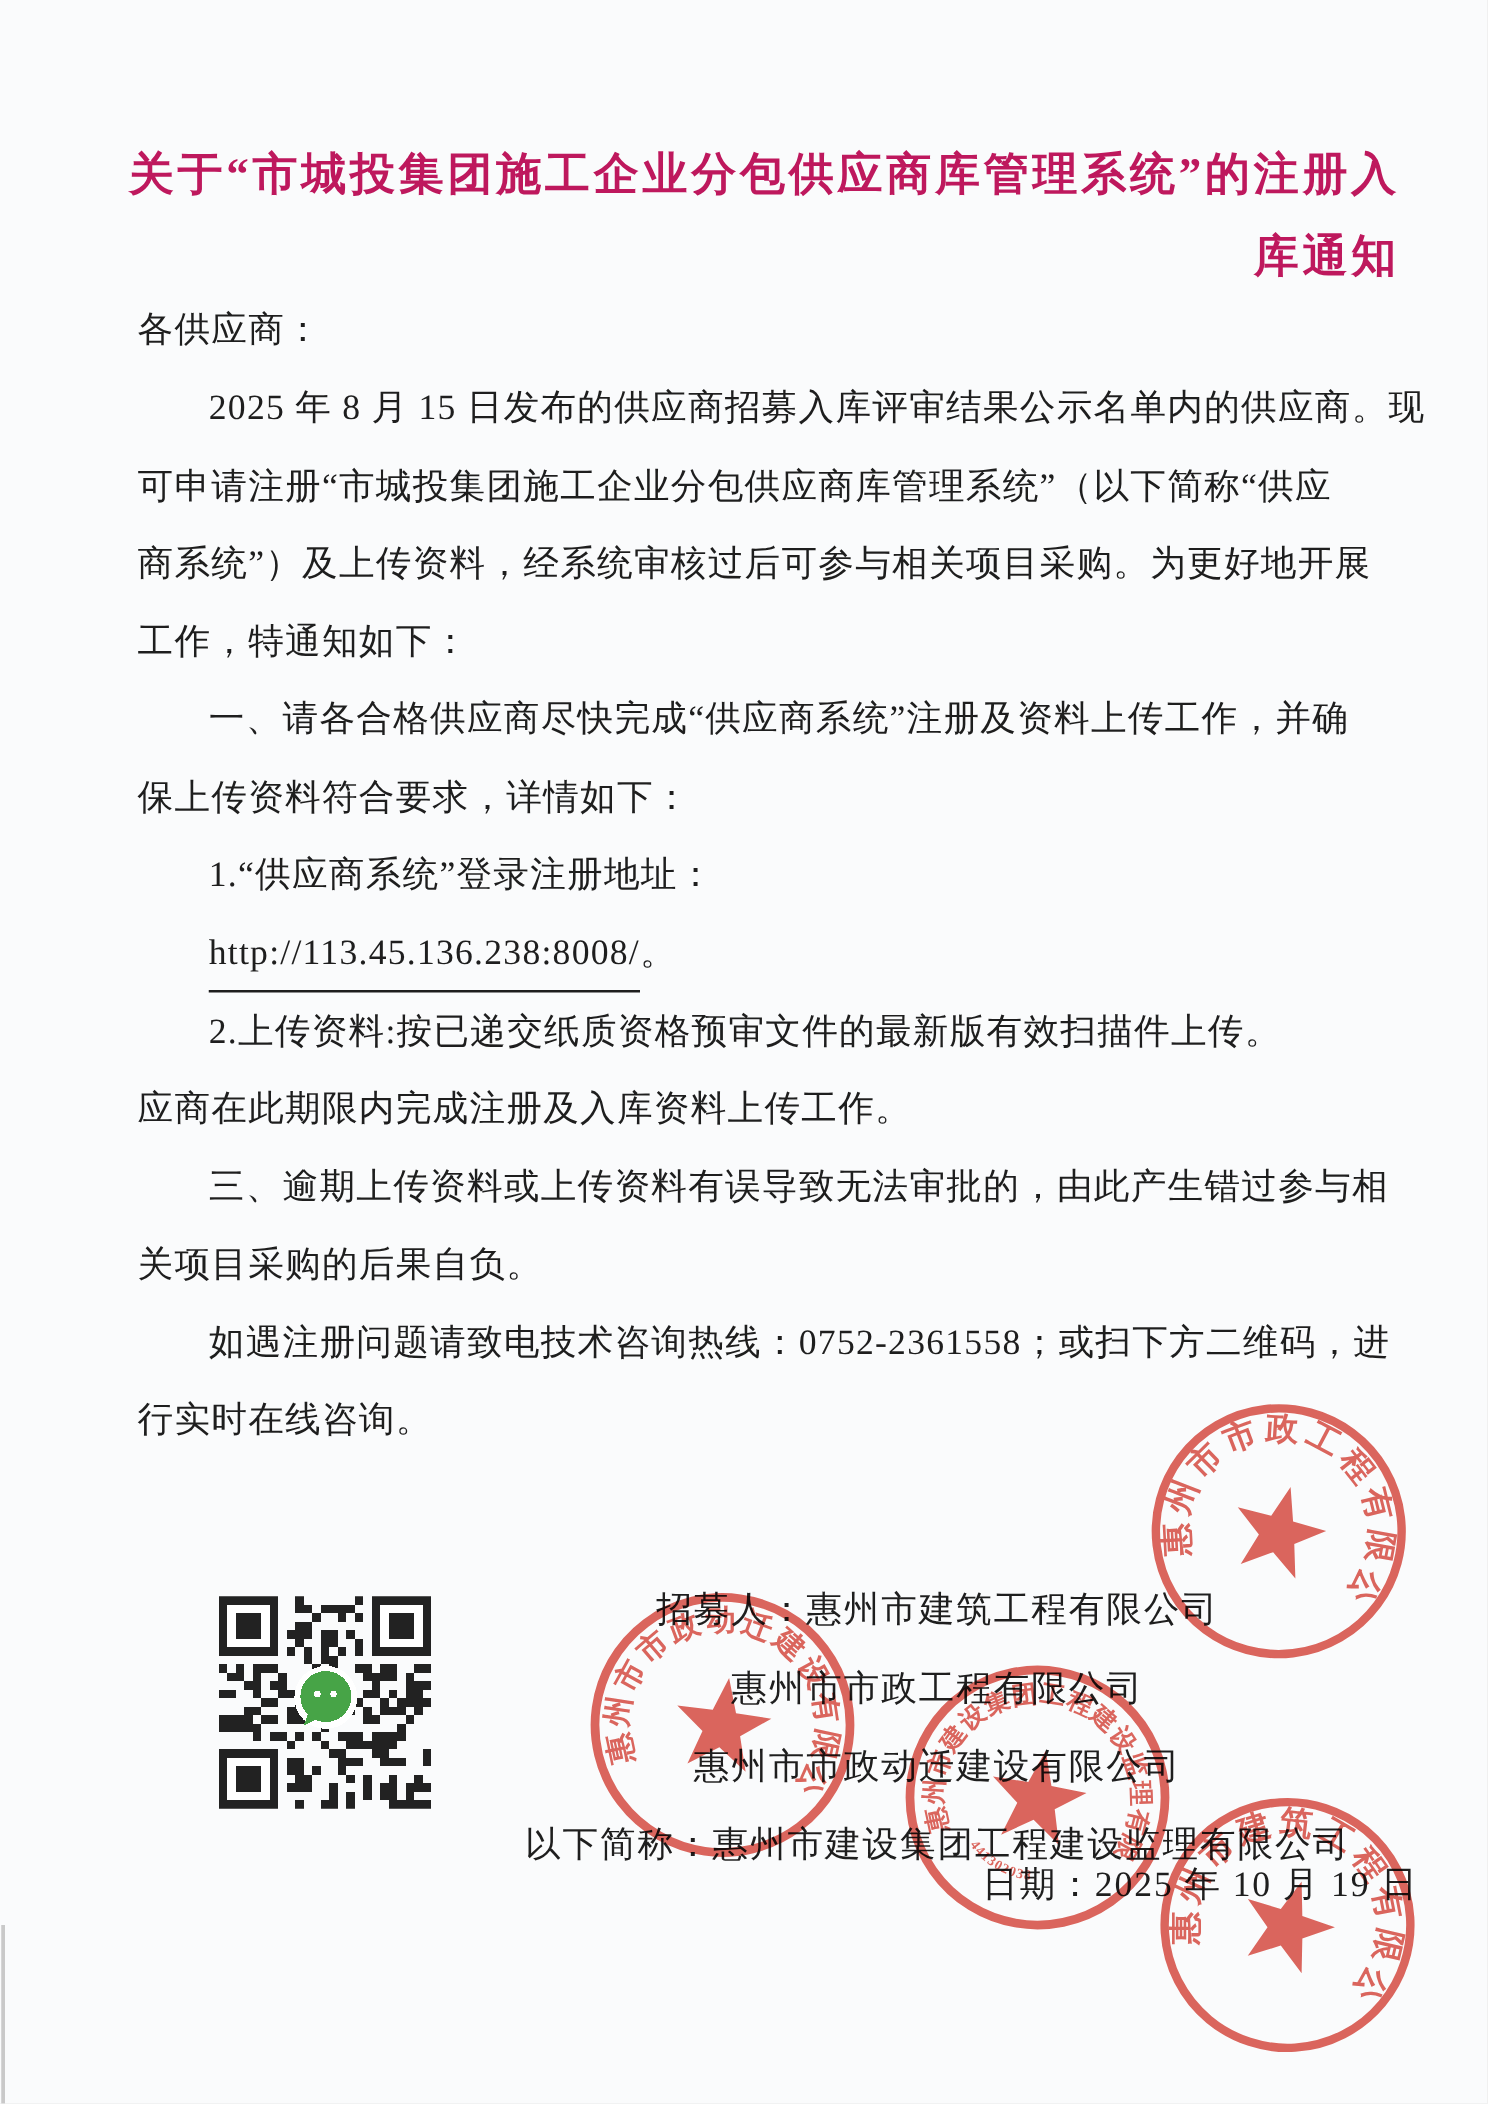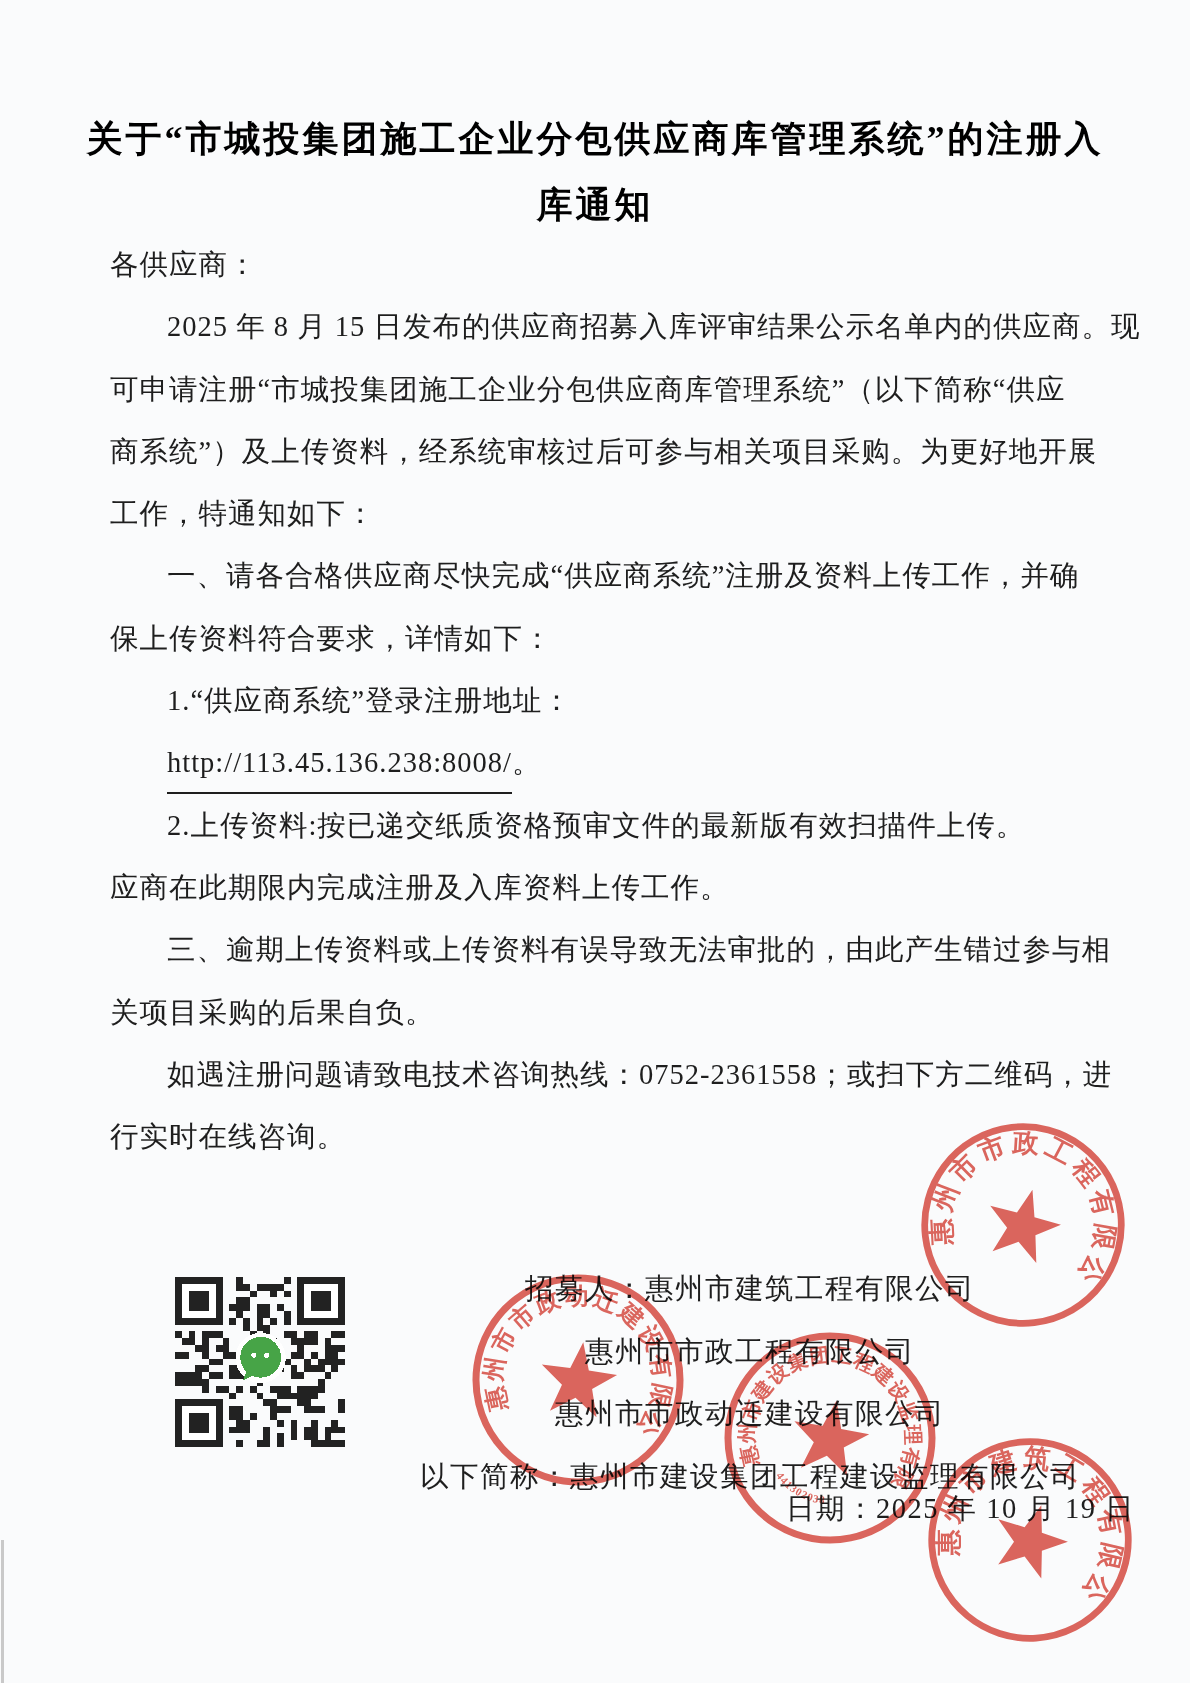--- a/index.html
+++ b/index.html
@@ -7,22 +7,22 @@
     position:relative;
     width:1190px;height:1683px;
     background:#fafbfc;
     overflow:hidden;
     font-family:"Liberation Serif","DejaVu Serif",serif;
     color:#1e1e1e;
   }
   
   .doc-title{
     position:absolute;top:106px;left:70px;right:70px;
-    text-align:center;font-size:36px;font-weight:bold;
-    line-height:66px;letter-spacing:3px;color:#000000;
+    text-align:right;font-size:36px;font-weight:bold;
+    line-height:66px;letter-spacing:3px;color:#be185d;
   }
   
   .doc-body{
     position:absolute;top:234px;left:110px;width:972px;
     font-size:28.5px;line-height:62.3px;letter-spacing:1px;
   }
   .line{white-space:nowrap;}
   .ind2{text-indent:57px;}
   .underline{border-bottom:2px solid #1e1e1e;padding-bottom:14px;}
   

